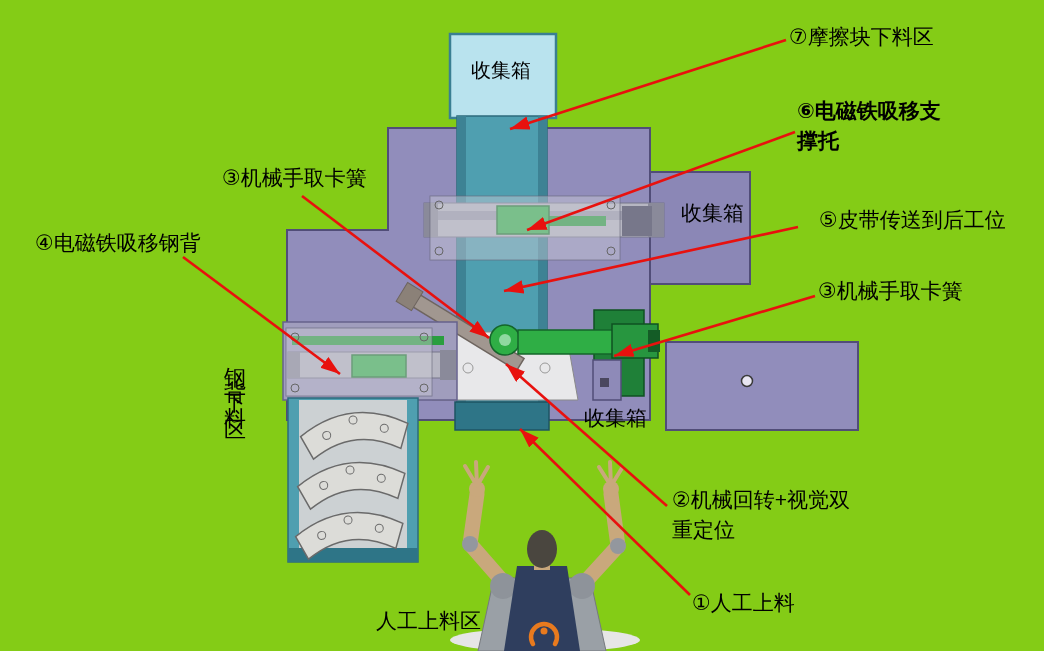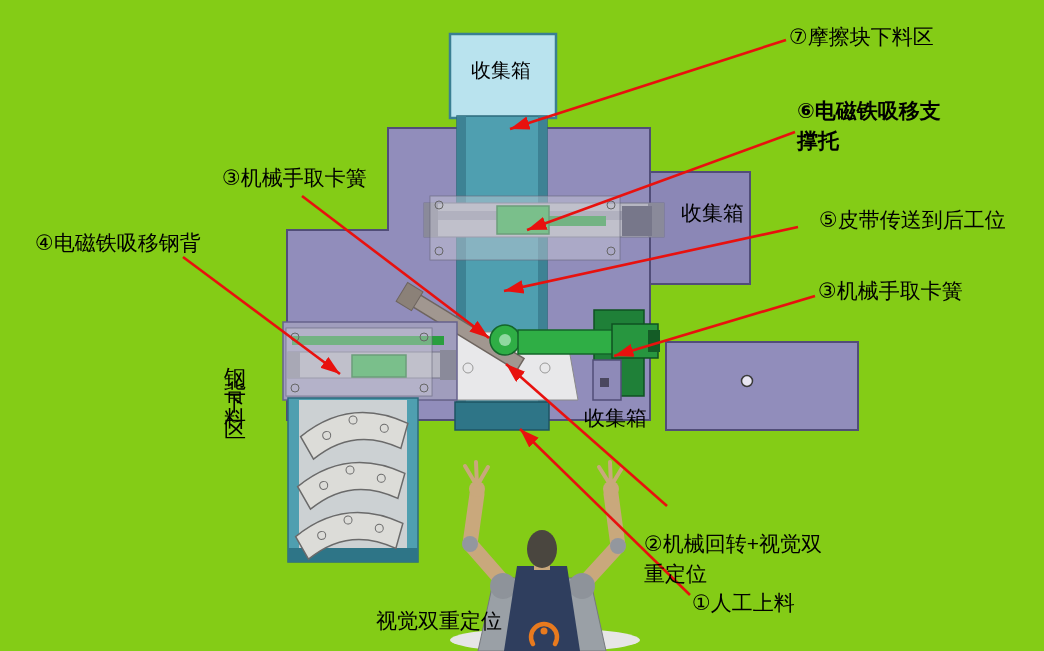--- a/index.html
+++ b/index.html
@@ -170,28 +170,28 @@
   <div class="lbl wrap" style="left:797px;top:96px;width:163px;font-weight:bold;">⑥电磁铁吸移支撑托</div>
 
   <div class="lbl" style="left:819px;top:205px;">⑤皮带传送到后工位</div>
 
   <div class="lbl" style="left:818px;top:276px;">③机械手取卡簧</div>
 
   <div class="lbl" style="left:222px;top:163px;">③机械手取卡簧</div>
 
   <div class="lbl" style="left:35px;top:228px;">④电磁铁吸移钢背</div>
 
-  <div class="lbl wrap" style="left:644px;top:485px;width:198px;margin-top:44px;">②机械回转+视觉双重定位</div>
+  <div class="lbl wrap" style="left:672px;top:485px;width:198px;">②机械回转+视觉双重定位</div>
 
   <div class="lbl" style="left:692px;top:588px;">①人工上料</div>
 
   <div class="lbl bold" style="left:471px;top:56px;font-size:20px;">收集箱</div>
 
   <div class="lbl bold" style="left:681px;top:198px;font-size:21px;">收集箱</div>
 
   <div class="lbl bold" style="left:584px;top:403px;font-size:21px;">收集箱</div>
 
   <div class="lbl vertical" style="left:224px;top:350px;height:200px;">钢背下料区</div>
 
 
-  <div class="lbl" style="left:376px;top:606px;">视觉双重定位</div>
+  <div class="lbl" style="left:376px;top:606px;">人工上料区</div>
 
 </div>
 
 </body></html>

